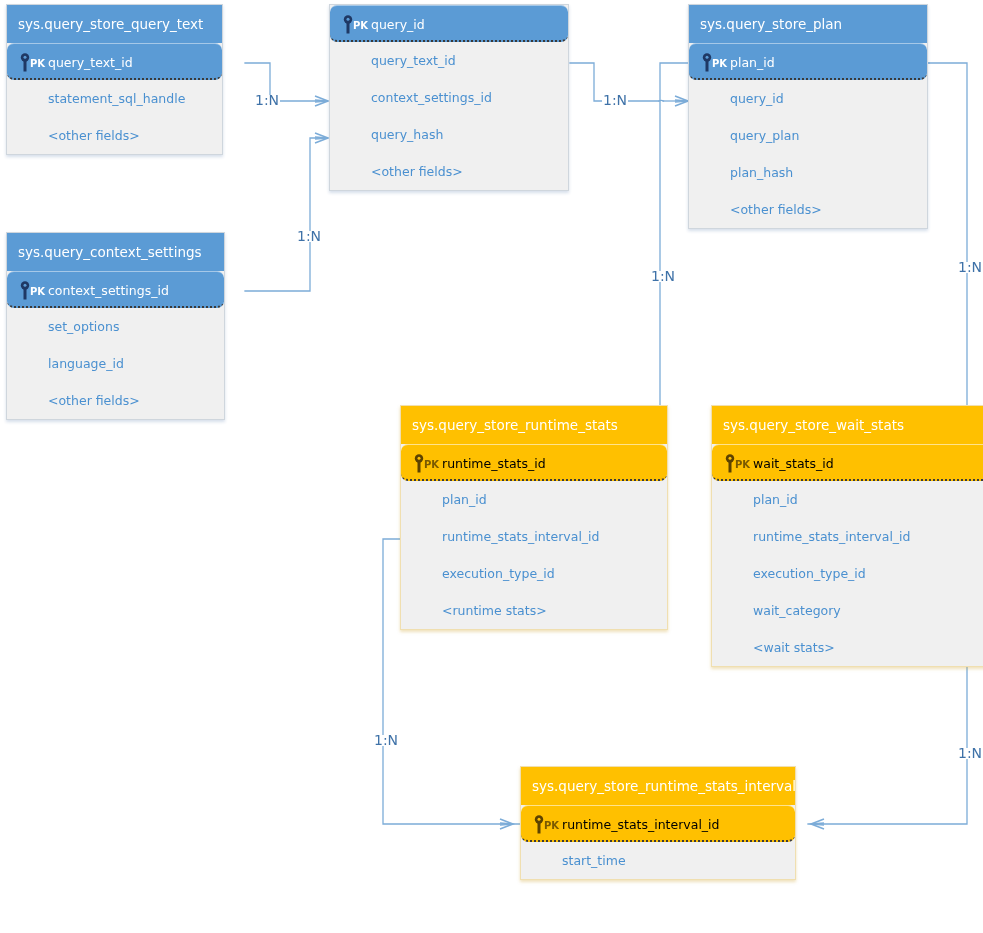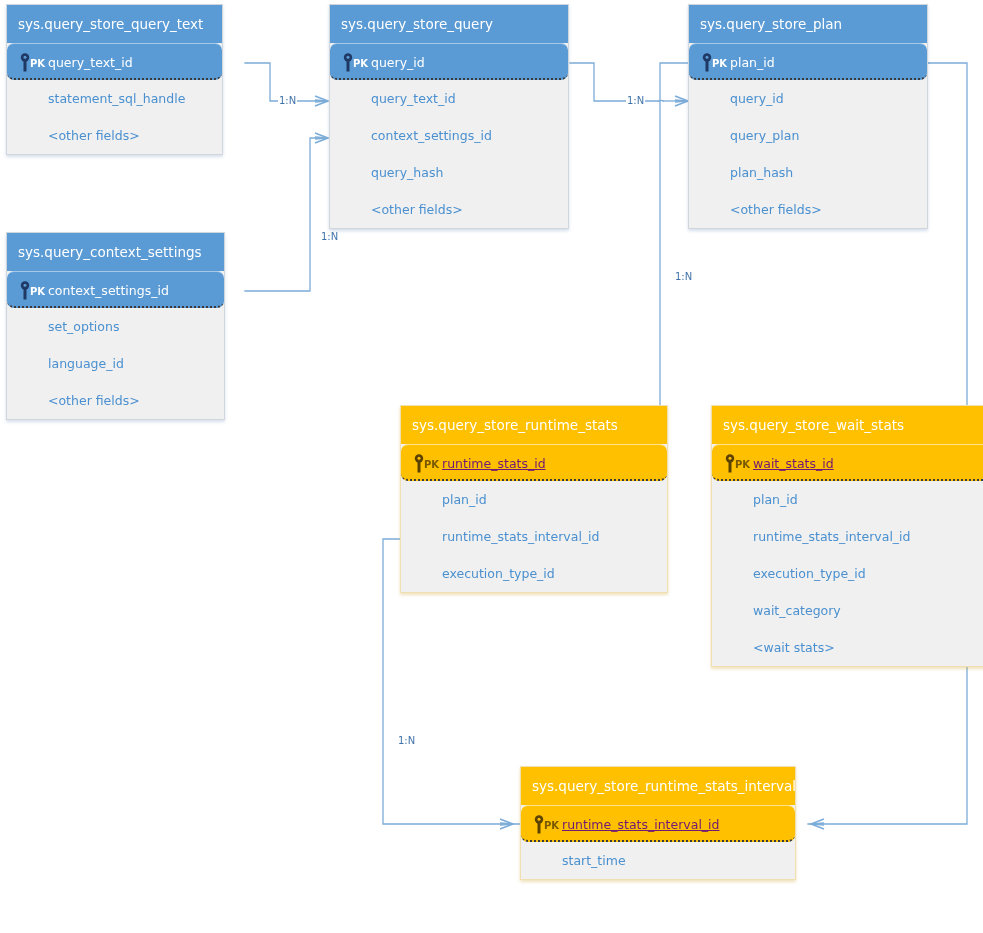--- a/index.html
+++ b/index.html
@@ -9,29 +9,28 @@
     font-family:"DejaVu Sans","Liberation Sans",sans-serif;
     overflow:hidden;
   }
   #canvas{position:relative;width:983px;height:933px;}
 
   
   #wires{position:absolute;left:0;top:0;width:983px;height:933px;}
 
   .rel-label{
     position:absolute;
-    font-size:10px;
+    font-size:14px;
     color:#3f72a8;
     font-family:"DejaVu Sans","Liberation Sans",sans-serif;
     letter-spacing:0px;
     white-space:nowrap;
     background:#ffffff;
     padding:0 1px;
     line-height:11px;
-    margin-left:24px;
   }
 
   
   .entity{
     position:absolute;
     box-sizing:border-box;
     background:#f0f0f0;
     border:1px solid #d4d4d4;
     box-shadow:0 2px 3px rgba(120,150,190,0.30);
   }
@@ -78,21 +77,21 @@
   
   .entity.blue .title{background:#5b9bd5;}
   .entity.blue .pkrow{background:#5b9bd5;}
   .entity.blue .pkrow .pklabel{color:#ffffff;}
   .entity.blue .pkrow .pktag{color:#ffffff;}
   .entity.blue{border-color:#cfd6dd;}
 
   
   .entity.orange .title{background:#ffc000;}
   .entity.orange .pkrow{background:#ffc000;border-top:1px solid rgba(255,255,255,0.55);}
-  .entity.orange .pkrow .pklabel{color:#701a75;text-decoration:underline;}
+  .entity.orange .pkrow .pklabel{color:#000000;}
   .entity.orange .pkrow .pktag{color:#7a5a00;}
   .entity.orange{border-color:#f0dfb0;box-shadow:0 2px 3px rgba(210,170,60,0.35);}
 </style>
 </head>
 <body>
 
 <div id="canvas">
 
   <svg id="wires" viewBox="0 0 983 933" xmlns="http://www.w3.org/2000/svg">
     <defs>
@@ -167,21 +166,20 @@
       <span class="pktag">PK</span>
       <span class="pklabel">query_text_id</span>
     </div>
     <div class="fields">
       <div class="field">statement_sql_handle</div>
       <div class="field">&lt;other fields&gt;</div>
     </div>
   </div>
 
   <div class="entity blue" style="left:329px;top:4px;width:240px;">
-    <div class="title">sys.query_store_query</div>
     <div class="pkrow">
       <svg class="keyicon" viewBox="0 0 12 19">
           <circle cx="6" cy="4.5" r="4.2" fill="#1f3864"></circle>
           <circle cx="6" cy="4.3" r="1.5" fill="#5b9bd5"></circle>
           <rect x="4.5" y="7.5" width="3" height="11" fill="#1f3864"></rect>
         </svg>
       <span class="pktag">PK</span>
       <span class="pklabel">query_id</span>
     </div>
     <div class="fields">
@@ -237,20 +235,21 @@
           <circle cx="6" cy="4.3" r="1.5" fill="#ffc000"></circle>
           <rect x="4.5" y="7.5" width="3" height="11" fill="#5c4200"></rect>
         </svg>
       <span class="pktag">PK</span>
       <span class="pklabel">runtime_stats_id</span>
     </div>
     <div class="fields">
       <div class="field">plan_id</div>
       <div class="field">runtime_stats_interval_id</div>
       <div class="field">execution_type_id</div>
+      <div class="field">&lt;runtime stats&gt;</div>
     </div>
   </div>
 
   <div class="entity orange" style="left:711px;top:405px;width:280px;">
     <div class="title">sys.query_store_wait_stats</div>
     <div class="pkrow">
       <svg class="keyicon" viewBox="0 0 12 19">
           <circle cx="6" cy="4.5" r="4.2" fill="#5c4200"></circle>
           <circle cx="6" cy="4.3" r="1.5" fill="#ffc000"></circle>
           <rect x="4.5" y="7.5" width="3" height="11" fill="#5c4200"></rect>

